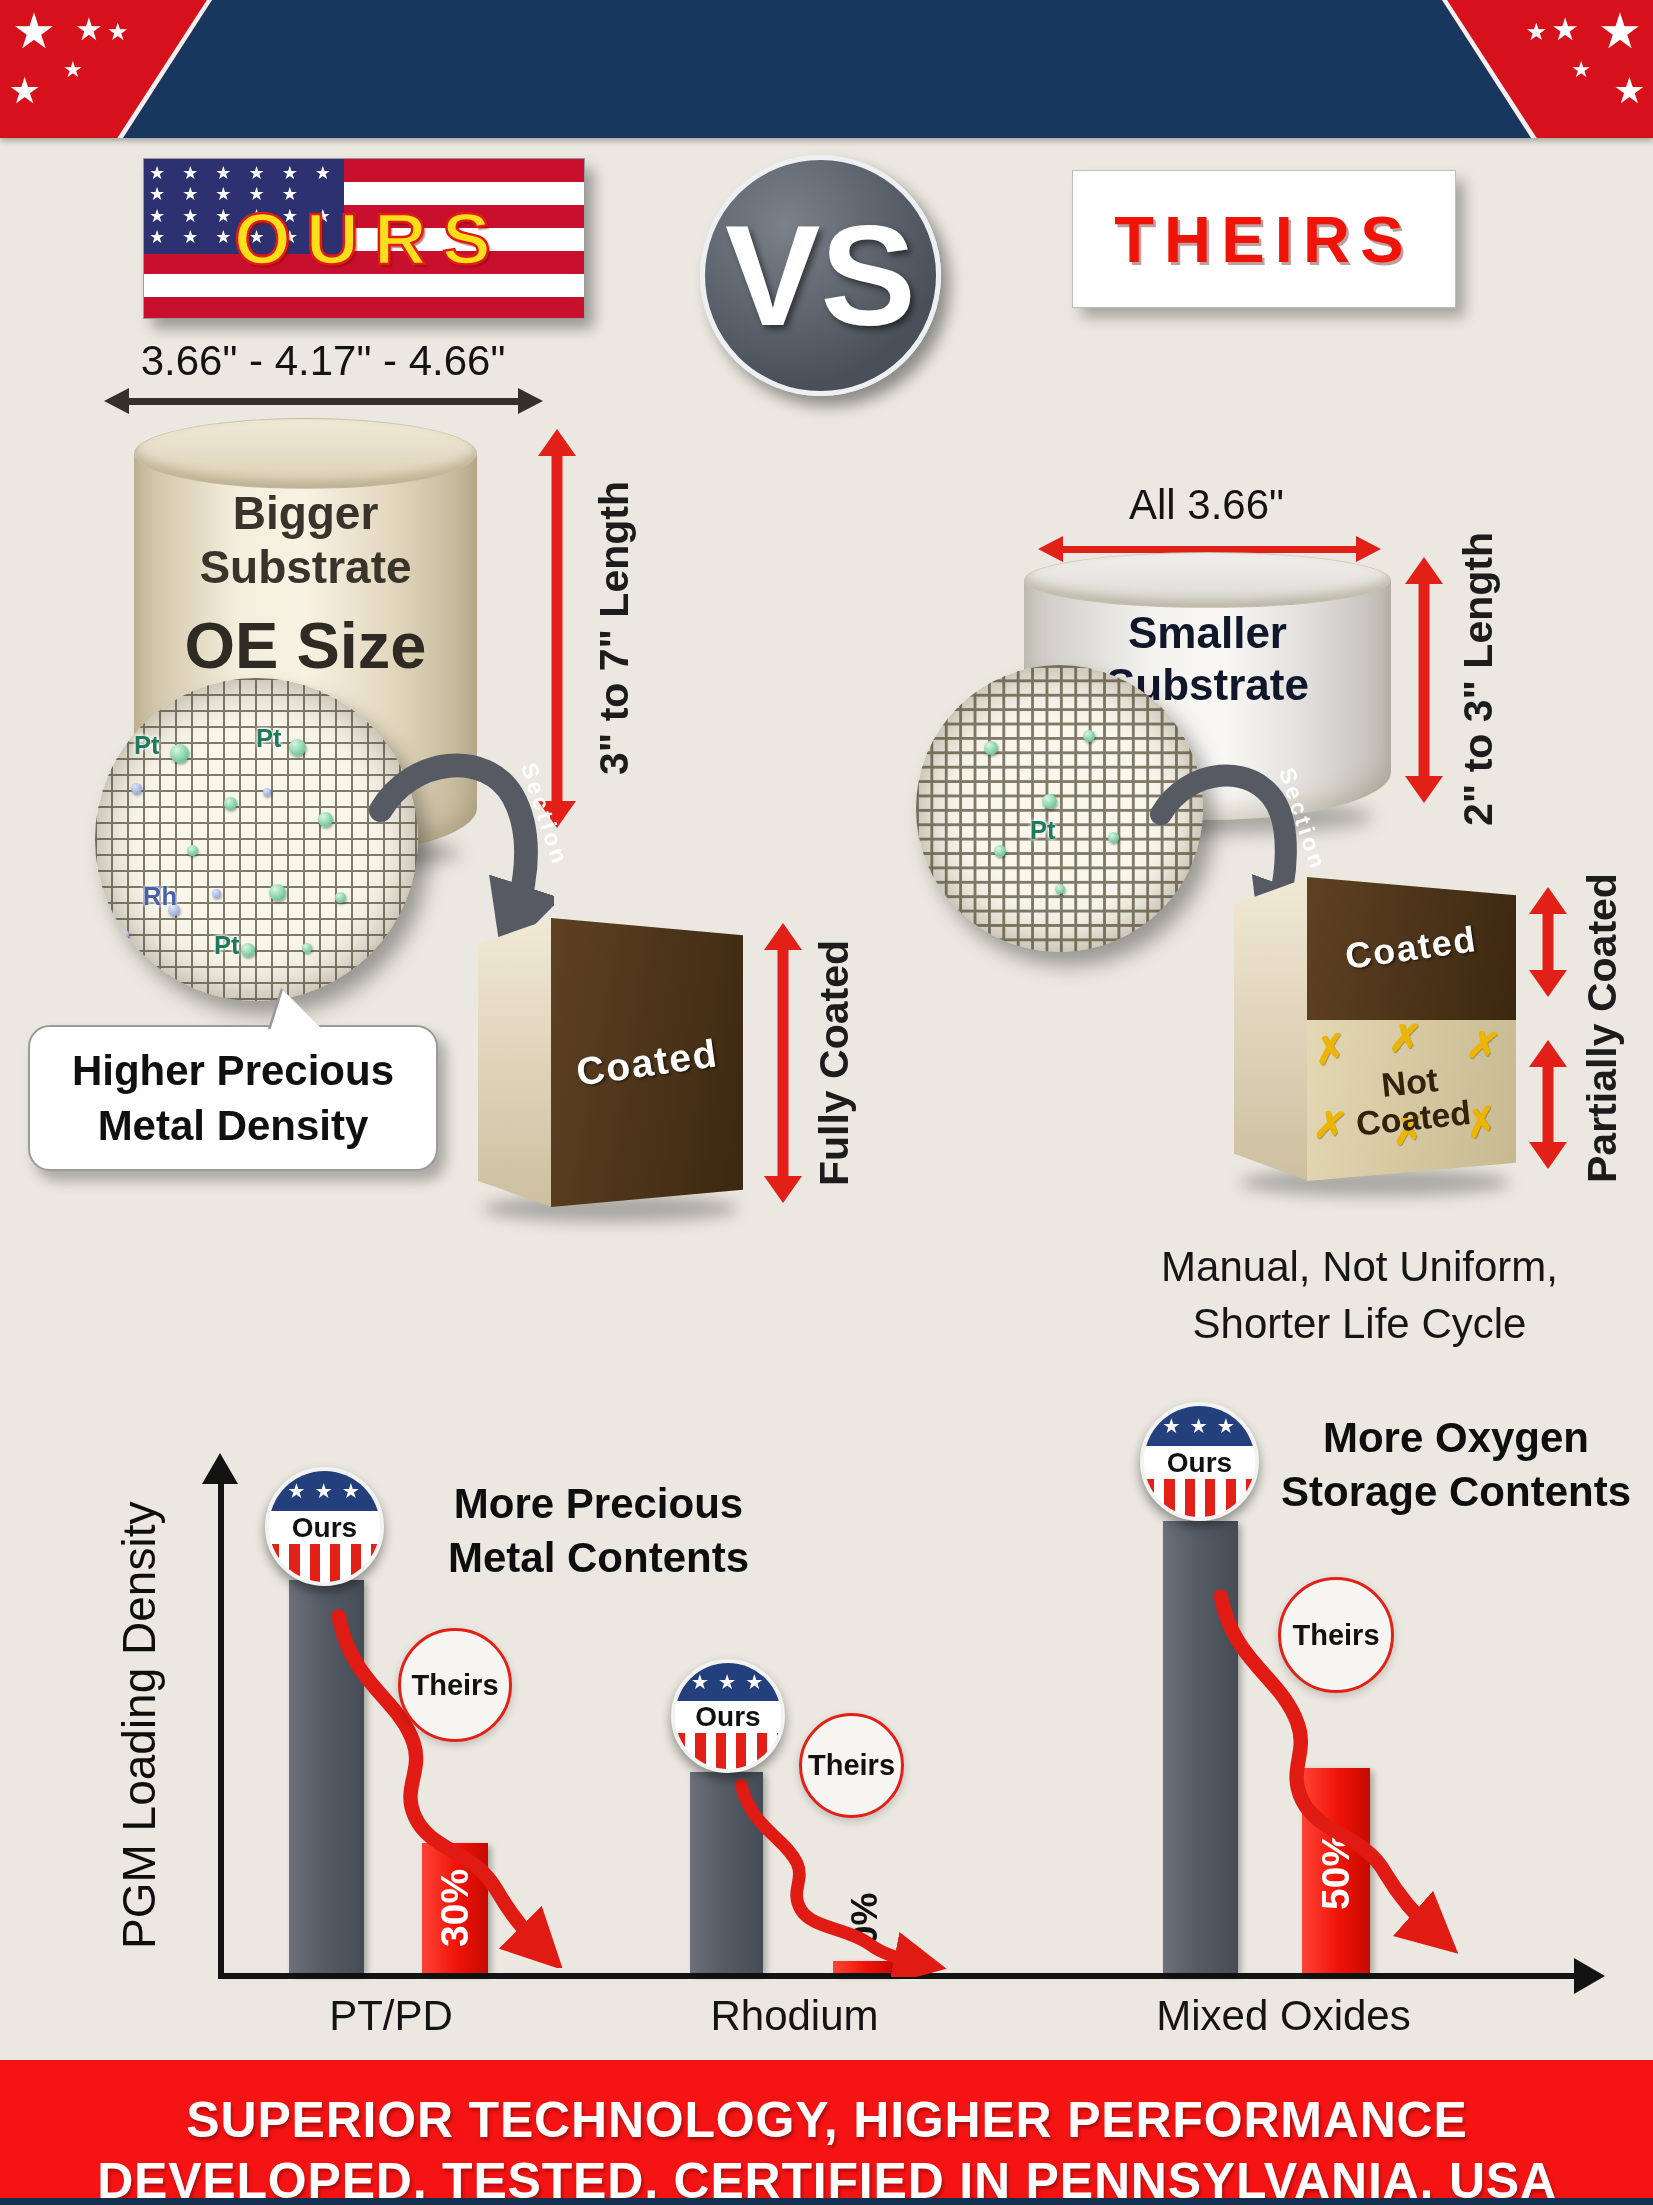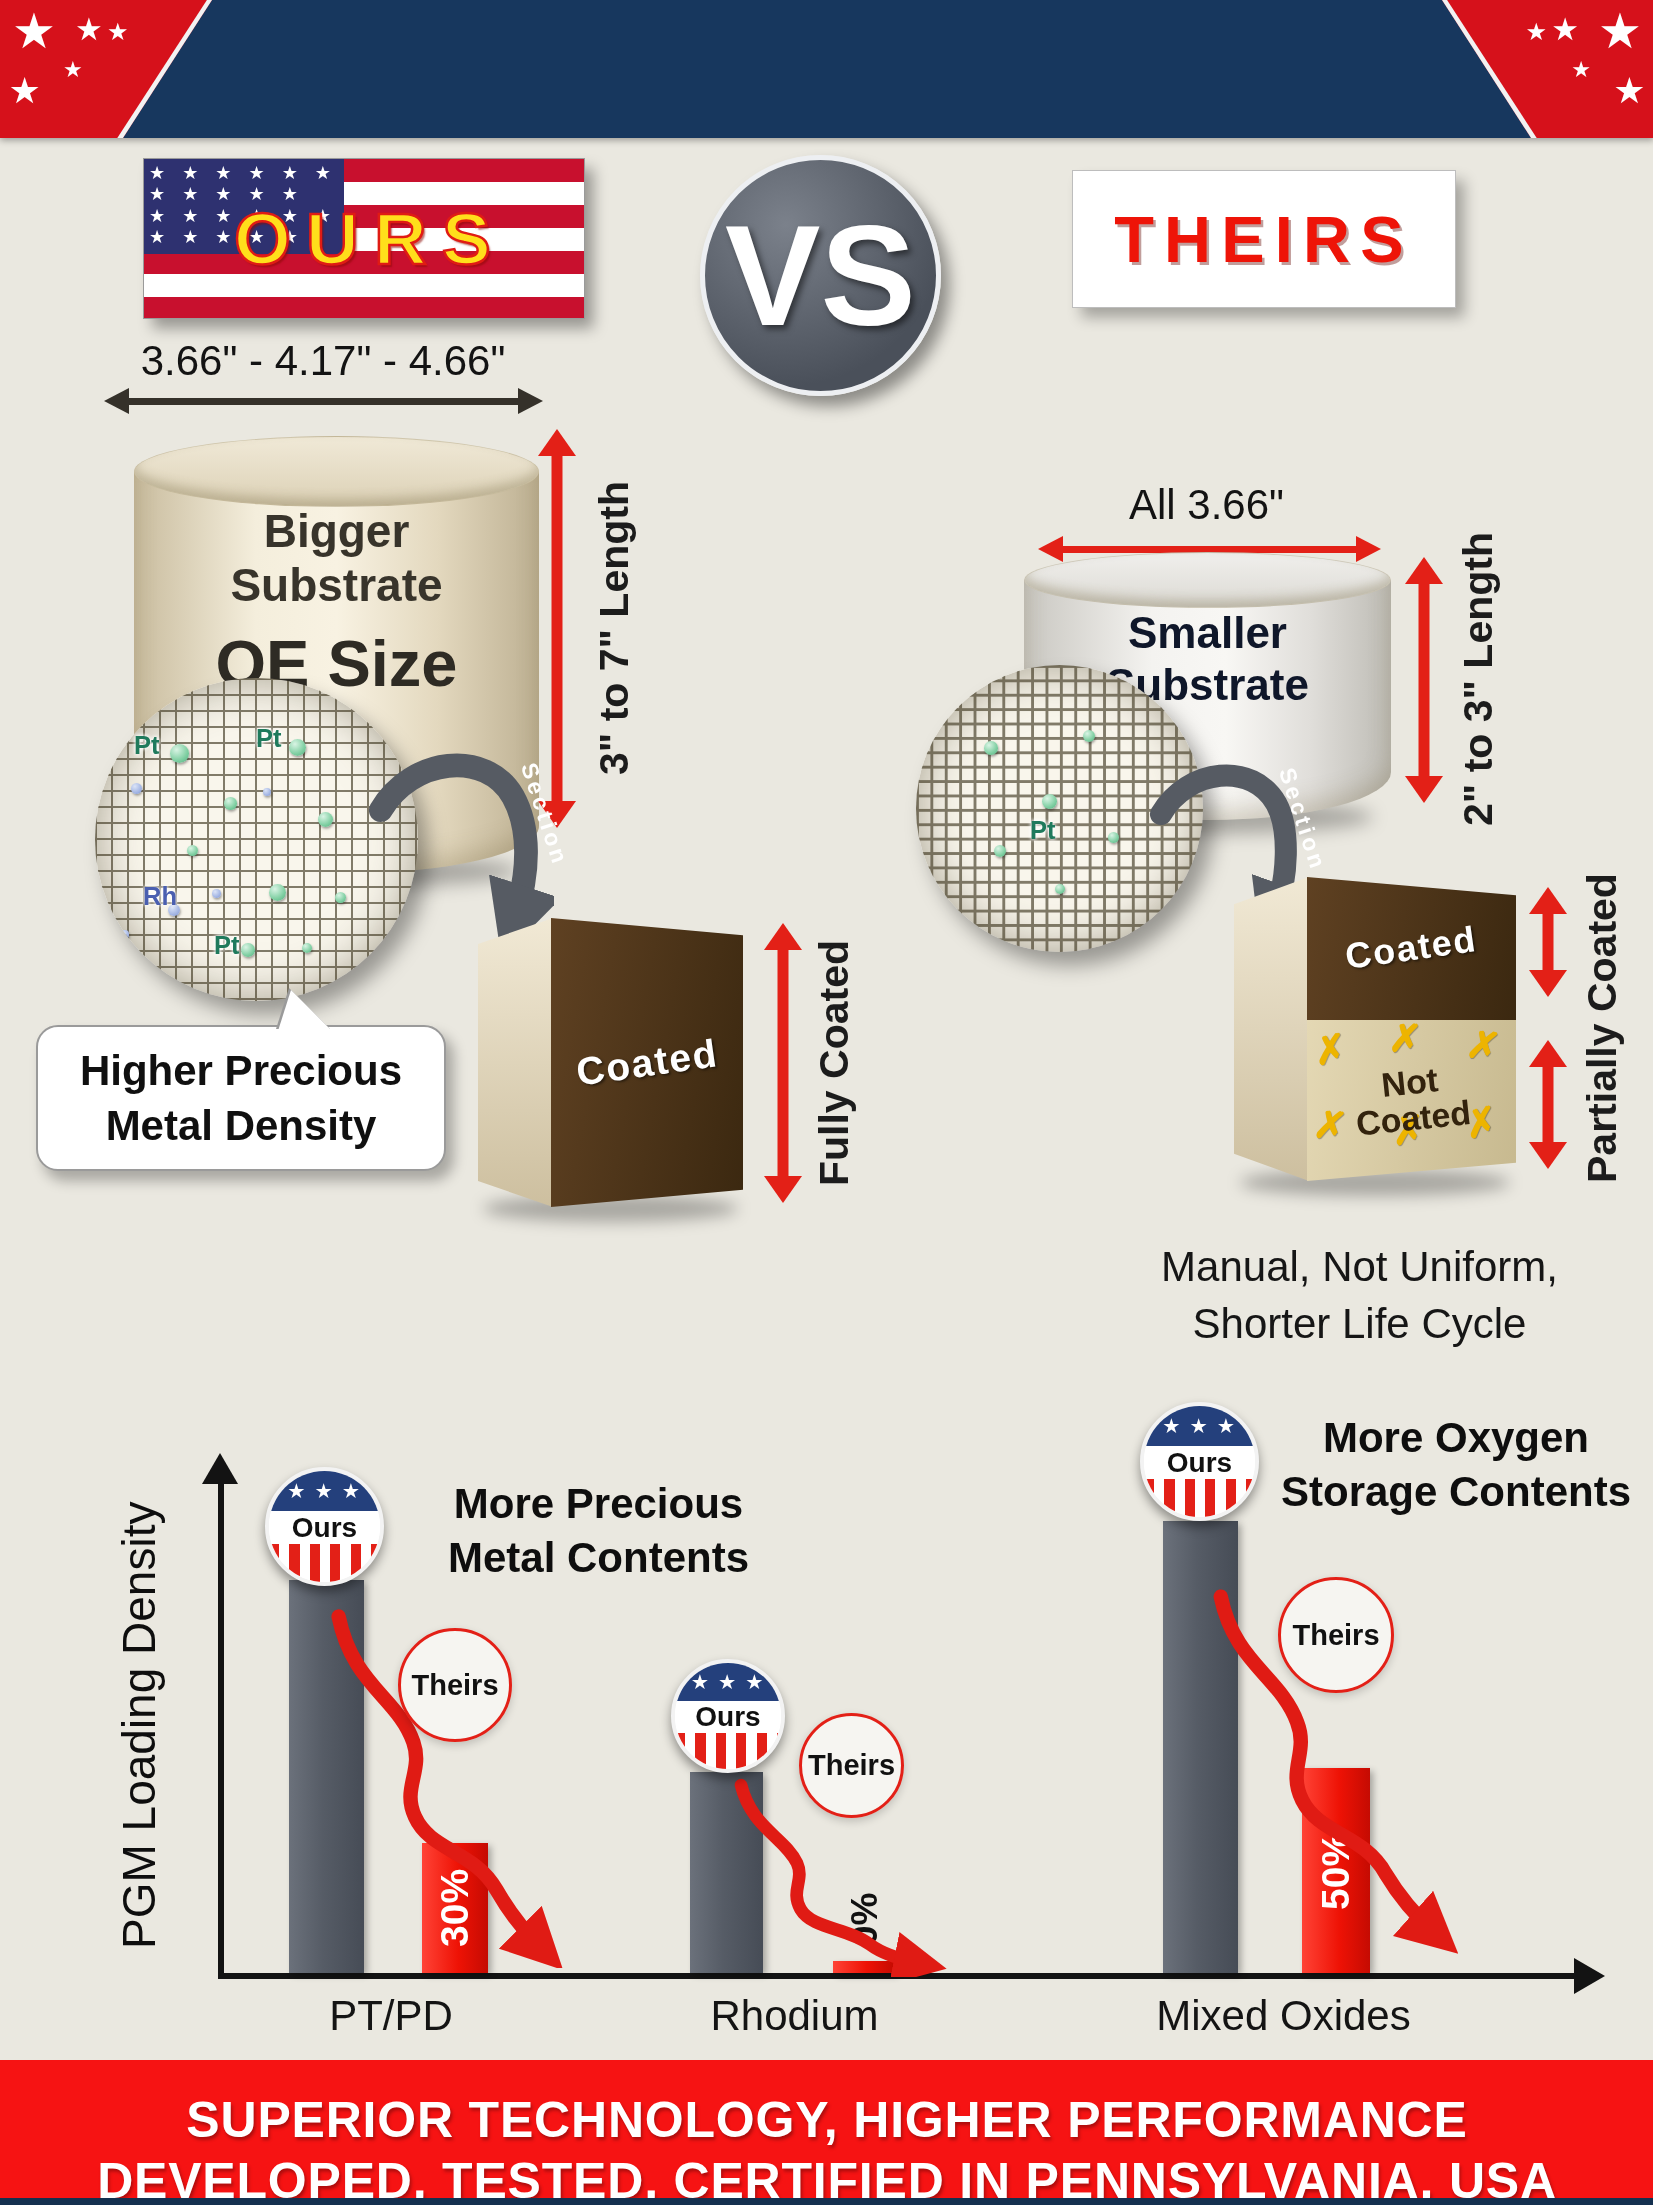--- a/index.html
+++ b/index.html
@@ -173,21 +173,21 @@
 
   <div class="theirs-box">
     <span>THEIRS</span>
   </div>
 
   <div class="abs" style="left:68px;top:337px;width:510px;text-align:center;font-size:42px;color:#131313">3.66" - 4.17" - 4.66"</div>
   <div class="harrow dark" style="left:104px;top:398px;width:439px">
     <span class="hshaft"></span>
   </div>
 
-  <div class="abs" style="left:134px;top:436px;width:405px;height:438px">
+  <div class="abs" style="left:134px;top:418px;width:343px;height:438px">
     <div class="cyl-shadow"></div>
     <div class="cyl-body" style="top:36px;background:linear-gradient(90deg,#c9bc9e,#f4eedc 30%,#f8f2e2 50%,#e3d8be 75%,#bdb092)"></div>
     <div class="cyl-top" style="height:71px;background:linear-gradient(180deg,#f0e9d7,#dcd1b6)"></div>
     <div class="cyl-text" style="top:68px">
       <div style="font-size:46px">Bigger</div>
       <div style="font-size:46px">Substrate</div>
       <div style="font-size:65px;margin-top:13.6px;color:#2e2b24">OE Size</div>
     </div>
   </div>
 
@@ -210,21 +210,21 @@
     <i class="db" style="left:73px;top:226px;width:12px;height:12px"></i>
     <i class="db" style="left:25.5px;top:252px;width:8.5px;height:8.5px"></i>
     <i class="db" style="left:117px;top:211px;width:8.5px;height:8.5px"></i>
     <i class="db" style="left:168px;top:110px;width:7.6px;height:7.6px"></i>
     <span class="plabel" style="left:39px;top:53px">Pt</span>
     <span class="plabel" style="left:161px;top:46px">Pt</span>
     <span class="plabel rh" style="left:27px;top:204px">Rh</span>
     <span class="plabel" style="left:119px;top:253px">Pt</span>
   </div>
 
-  <div class="bubble" style="left:36px;top:1025px;width:410px;height:146px">
+  <div class="bubble" style="left:28px;top:1025px;width:410px;height:146px">
     <div>Higher Precious</div>
     <div>Metal Density</div>
   </div>
 
   <svg class="abs" style="left:367px;top:744px" width="187" height="212" viewBox="0 0 220 250">
     <defs>
       <marker id="mg1" markerWidth="3.2" markerHeight="3.2" refX="1.4" refY="1.6" orient="auto">
         <path d="M0,0 L3.2,1.6 L0,3.2 Z" fill="#565b63"></path>
       </marker>
     </defs>

